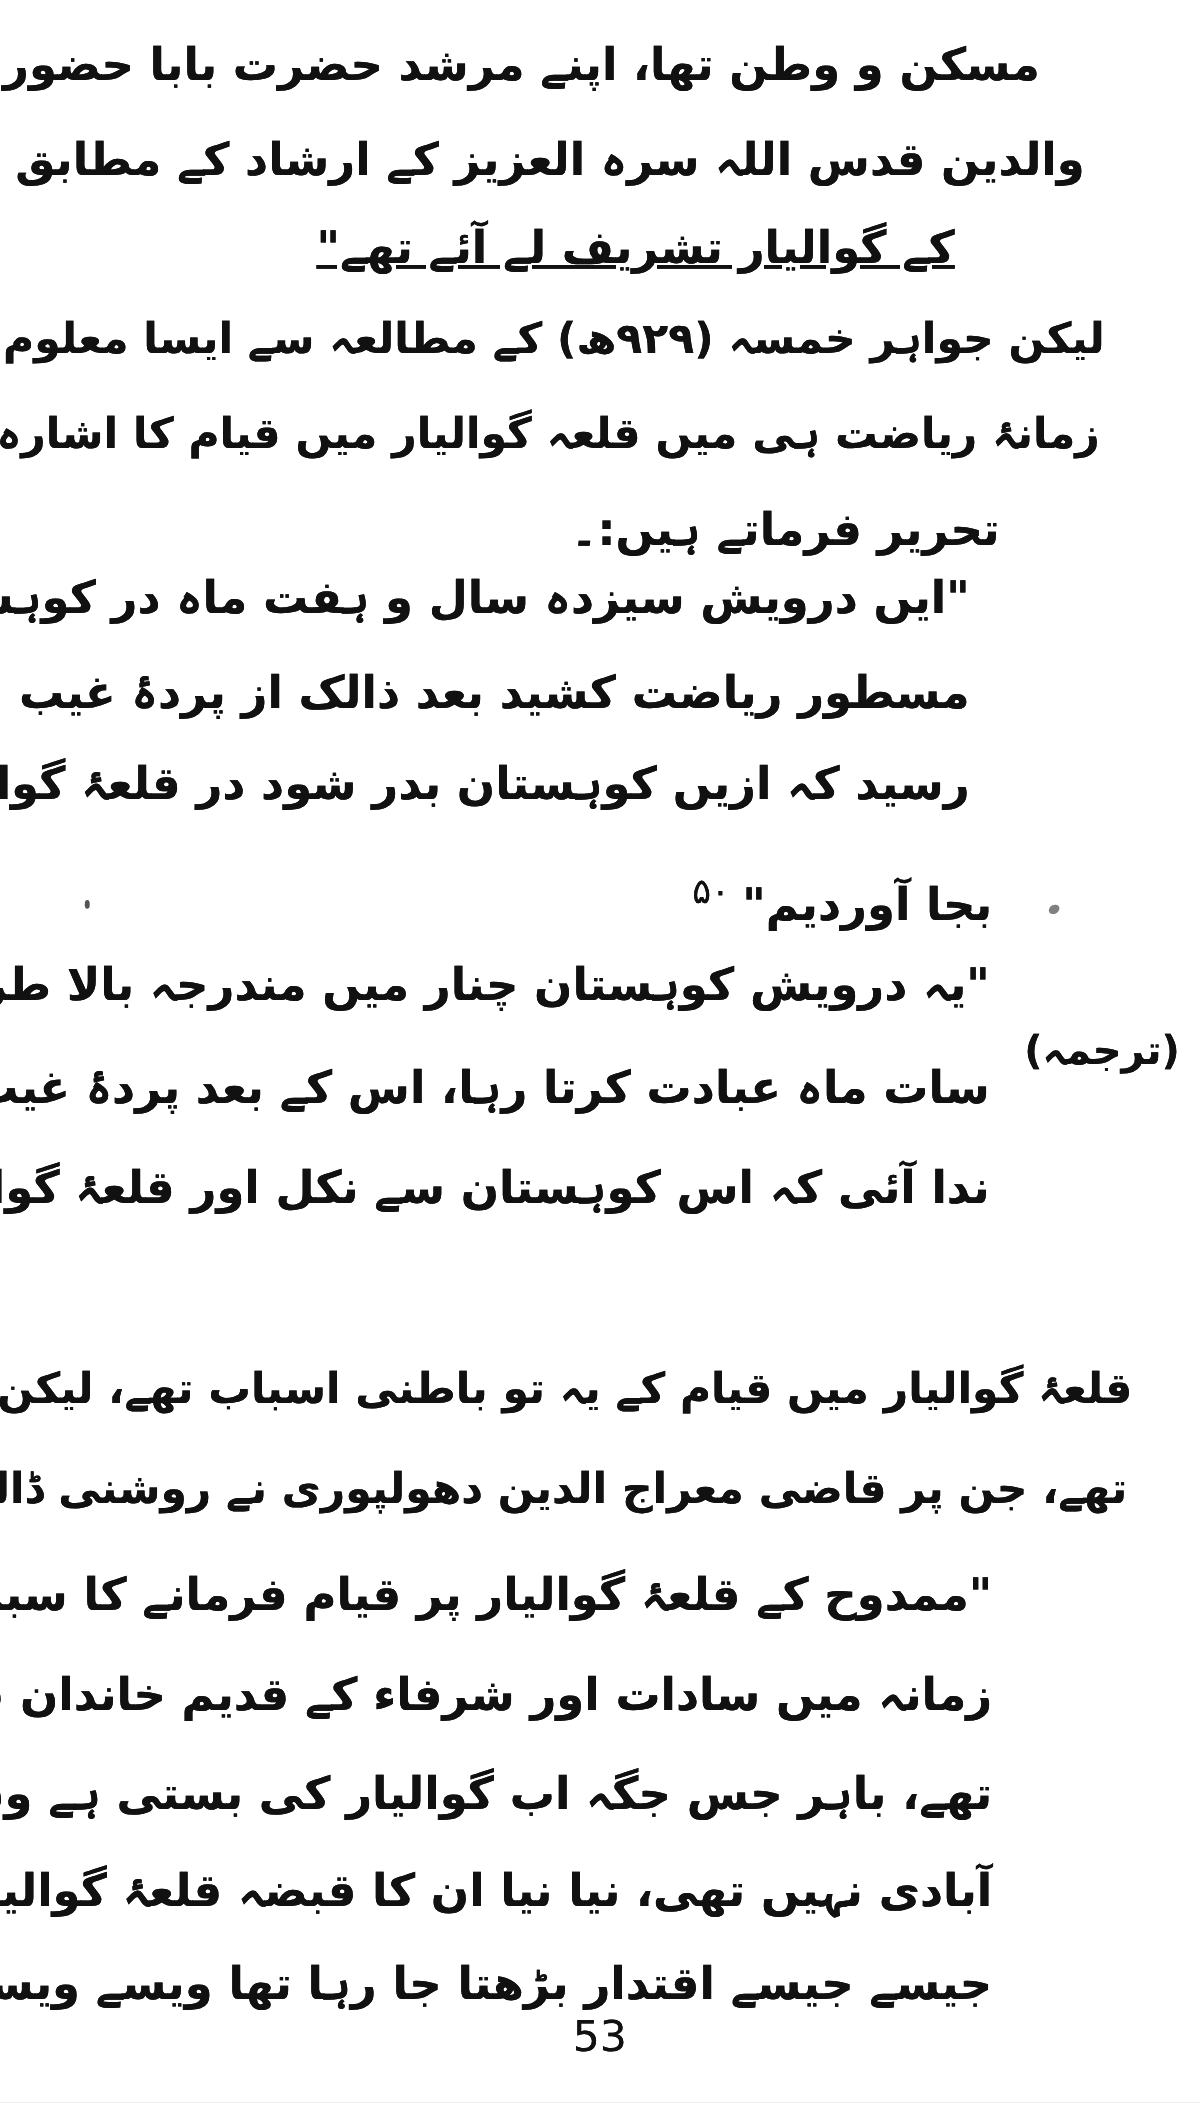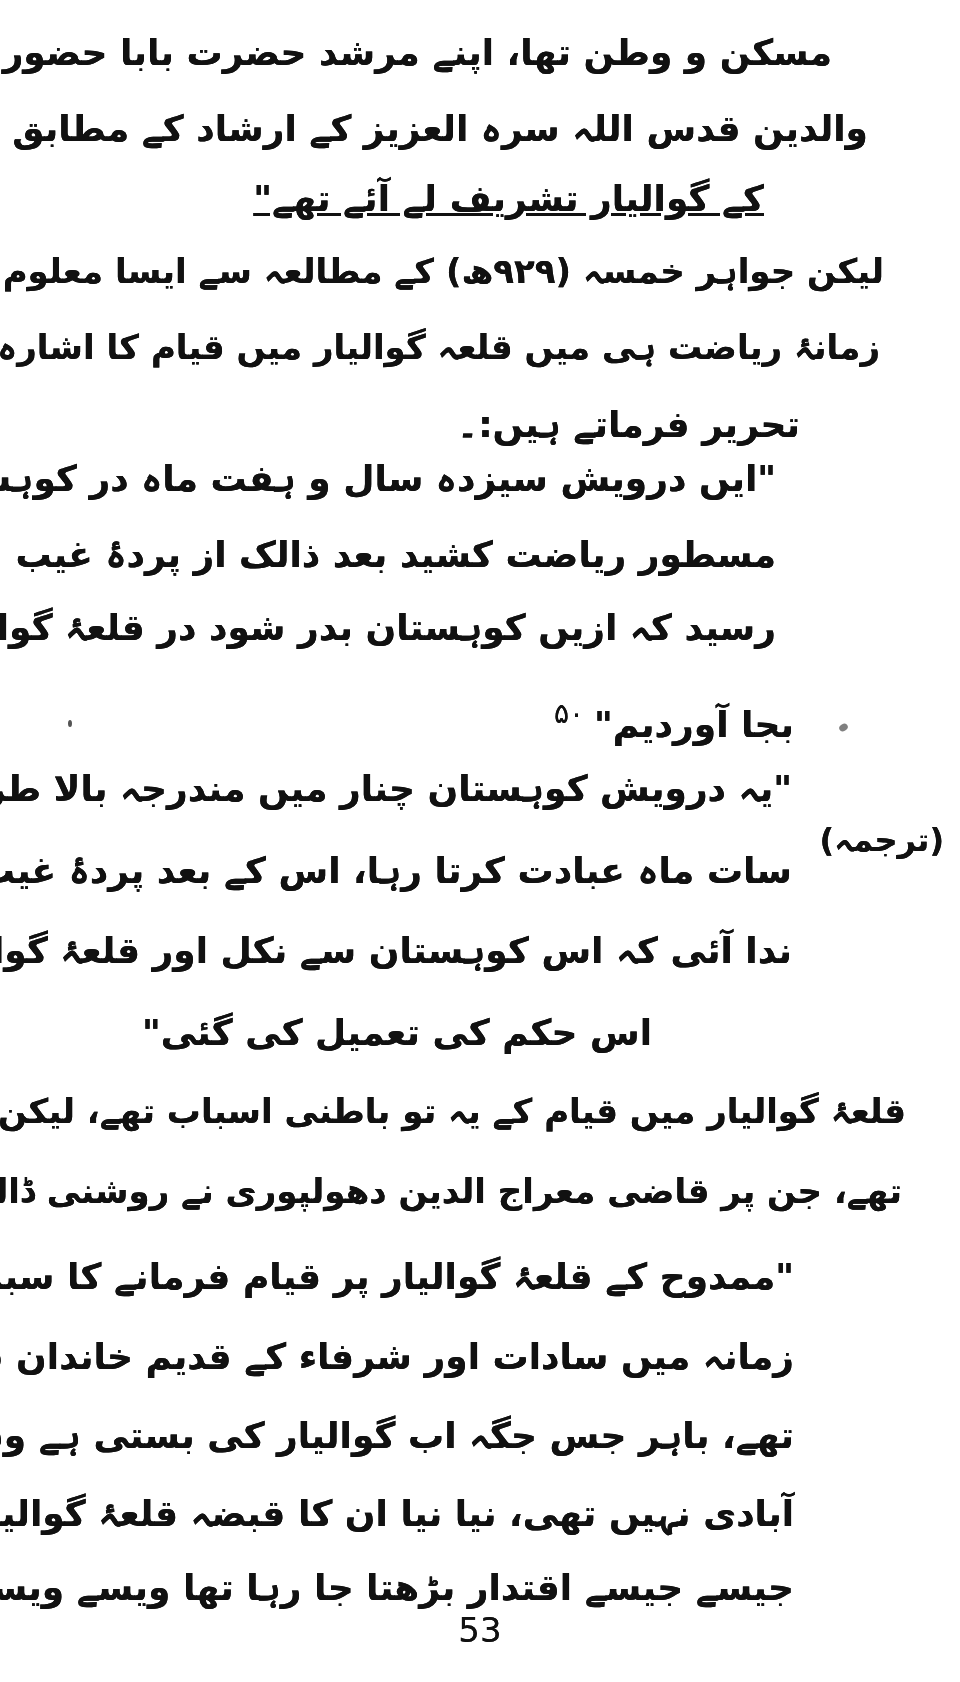--- a/index.html
+++ b/index.html
@@ -92,21 +92,20 @@
   <div class="ln l8">مسطور ریاضت کشید بعد ذالک از پردۂ غیب لاریب ندائے</div>
   <div class="ln l9">رسید کہ ازیں کوہستان بدر شود در قلعۂ گوالیار برو۔۔۔۔ آں حکم</div>
   <div class="ln l10">
     <span>بجا آوردیم"</span><span class="sup-marker">۵۰</span>
   </div>
 
   <div class="ln lm">(ترجمہ)</div>
   <div class="ln l11">"یہ درویش کوہستان چنار میں مندرجہ بالا طریقہ پر تیرہ سال</div>
   <div class="ln l12">سات ماہ عبادت کرتا رہا، اس کے بعد پردۂ غیب سے ایک واضح</div>
   <div class="ln l13">ندا آئی کہ اس کوہستان سے نکل اور قلعۂ گوالیار میں جا۔۔۔۔</div>
-  <div class="ln l14">اس حکم کی تعمیل کی گئی"</div>
 
   <div class="ln l15">قلعۂ گوالیار میں قیام کے یہ تو باطنی اسباب تھے، لیکن چند ظاہری اسباب بھی</div>
   <div class="ln l16">تھے، جن پر قاضی معراج الدین دھولپوری نے روشنی ڈالی ہے، وہ لکھتے ہیں:۔</div>
 
   <div class="ln l17">"ممدوح کے قلعۂ گوالیار پر قیام فرمانے کا سبب یہ تھا کہ اس</div>
   <div class="ln l18">زمانہ میں سادات اور شرفاء کے قدیم خاندان قلعہ پر ہی رہا کرتے</div>
   <div class="ln l19">تھے، باہر جس جگہ اب گوالیار کی بستی ہے وہاں مسلمانوں کی</div>
   <div class="ln l20">آبادی نہیں تھی، نیا نیا ان کا قبضہ قلعۂ گوالیار پر ہوا تھا، اور</div>
   <div class="ln l21">جیسے جیسے اقتدار بڑھتا جا رہا تھا ویسے ویسے مسلمان فضلاء اور کملاء</div>
 

